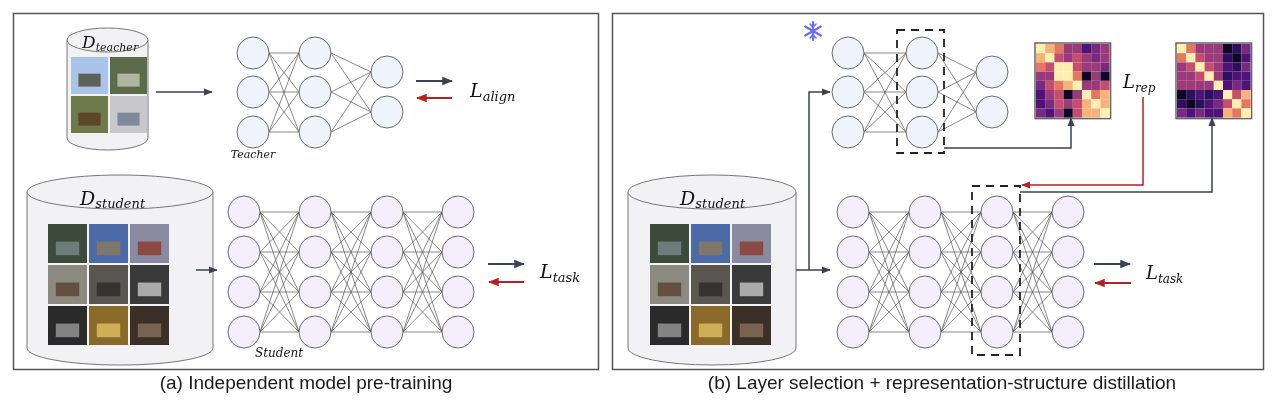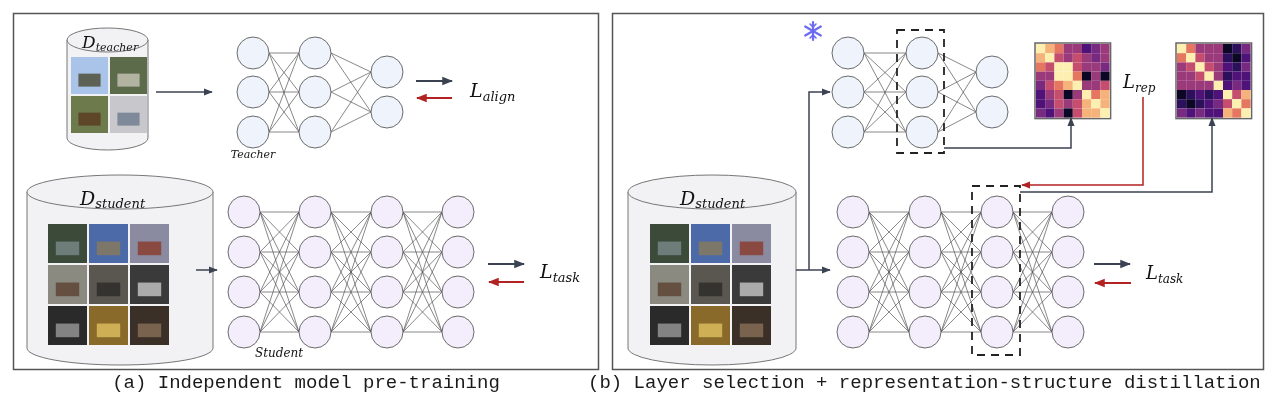--- a/index.html
+++ b/index.html
@@ -1,20 +1,20 @@
 <!DOCTYPE html>
 <html><head>
 <meta charset="utf-8">
 <style>
   html, body { margin: 0; padding: 0; background: #ffffff; }
   body { width: 1280px; height: 412px; position: relative; overflow: hidden; font-family: "DejaVu Serif", serif; }
   #canvas { position: absolute; left: 0; top: 0; }
-  .caption { position: absolute; top: 372px; font-family: Liberation Mono, monospace; font-size: 19px; color: #1a1a1a; white-space: nowrap; text-align: center; }
+  .caption { position: absolute; top: 372px; font-family: Liberation Sans, sans-serif; font-size: 19px; color: #1a1a1a; white-space: nowrap; text-align: center; }
   #cap-a { left: 13px; width: 586px; }
-  #cap-b { left: 588px; width: 652px; }
+  #cap-b { left: 616px; width: 652px; }
 </style>
 </head>
 <body>
 
 <svg id="canvas" width="1280" height="412" viewBox="0 0 1280 412" xmlns="http://www.w3.org/2000/svg">
   <defs>
     <marker id="arrDark" viewBox="0 0 10 10" refX="9" refY="5" markerWidth="6" markerHeight="6" orient="auto-start-reverse">
       <path d="M0,1 L10,5 L0,9 z" fill="#3b4252"></path>
     </marker>
     <marker id="arrRed" viewBox="0 0 10 10" refX="9" refY="5" markerWidth="6" markerHeight="6" orient="auto-start-reverse">

